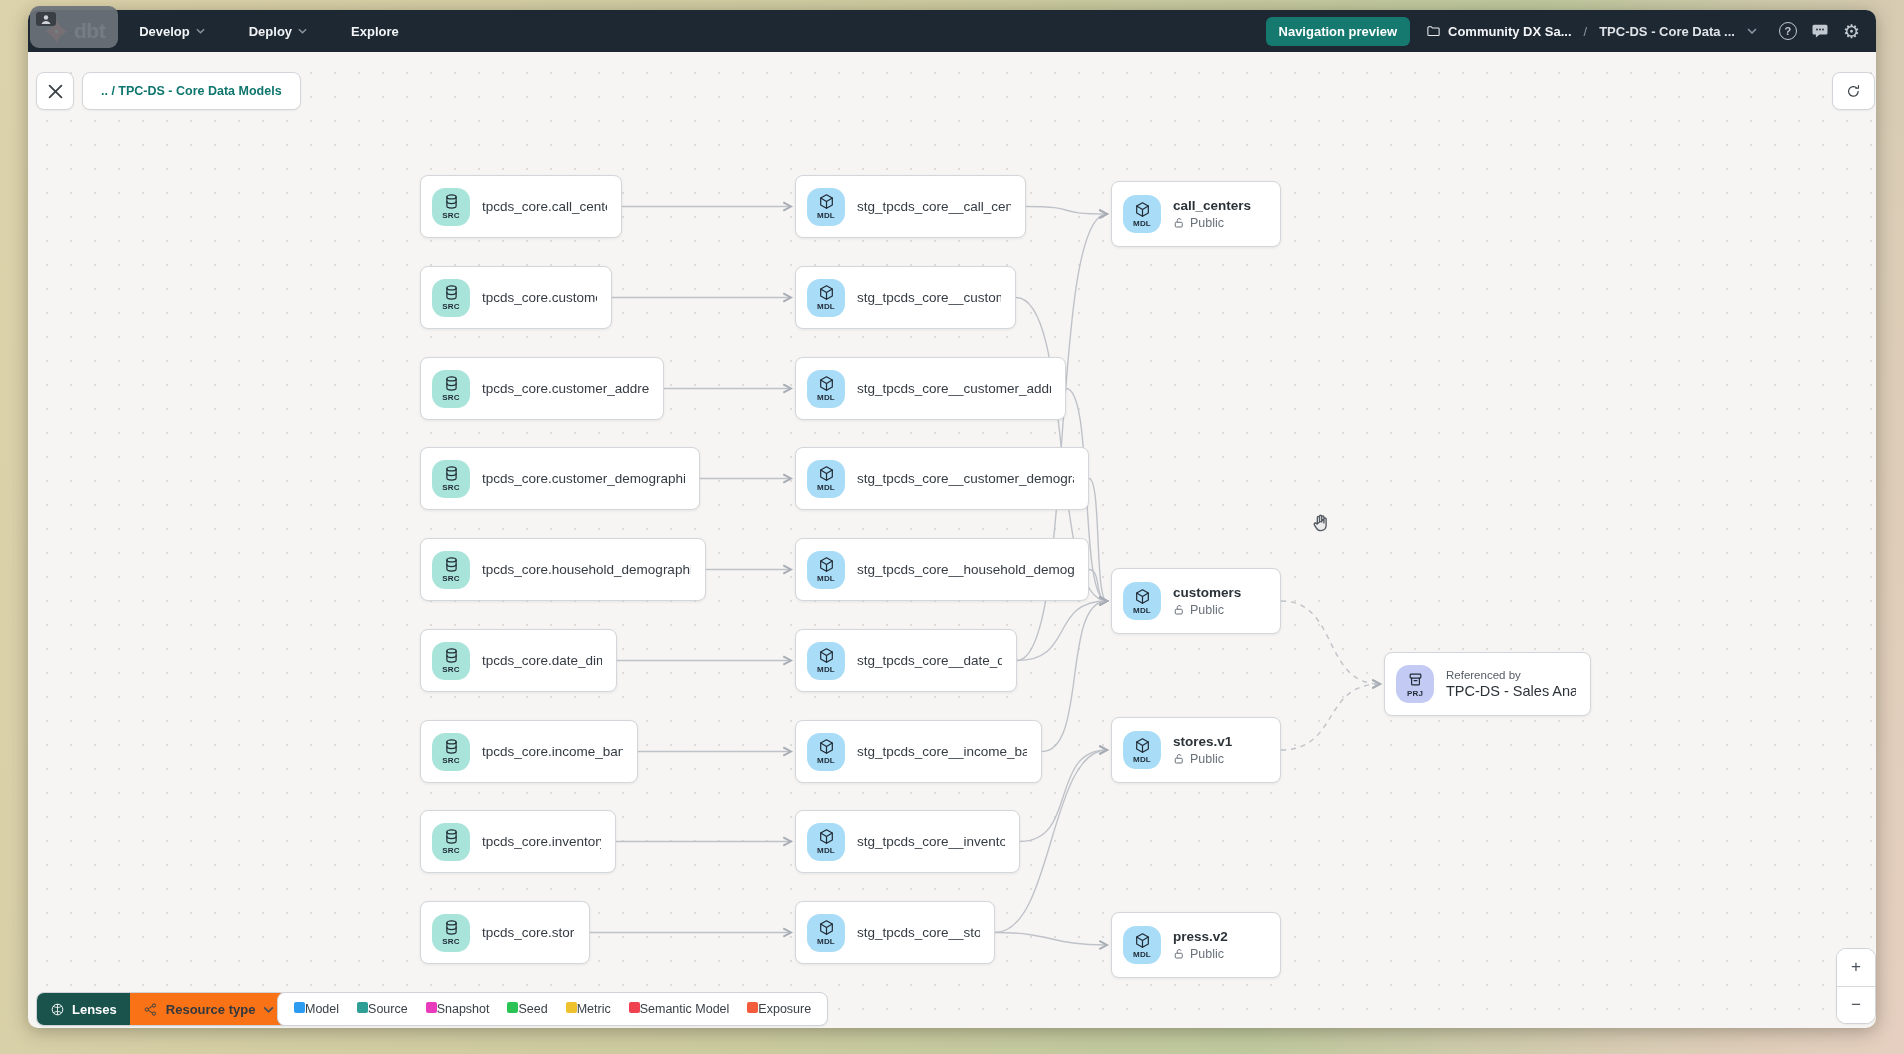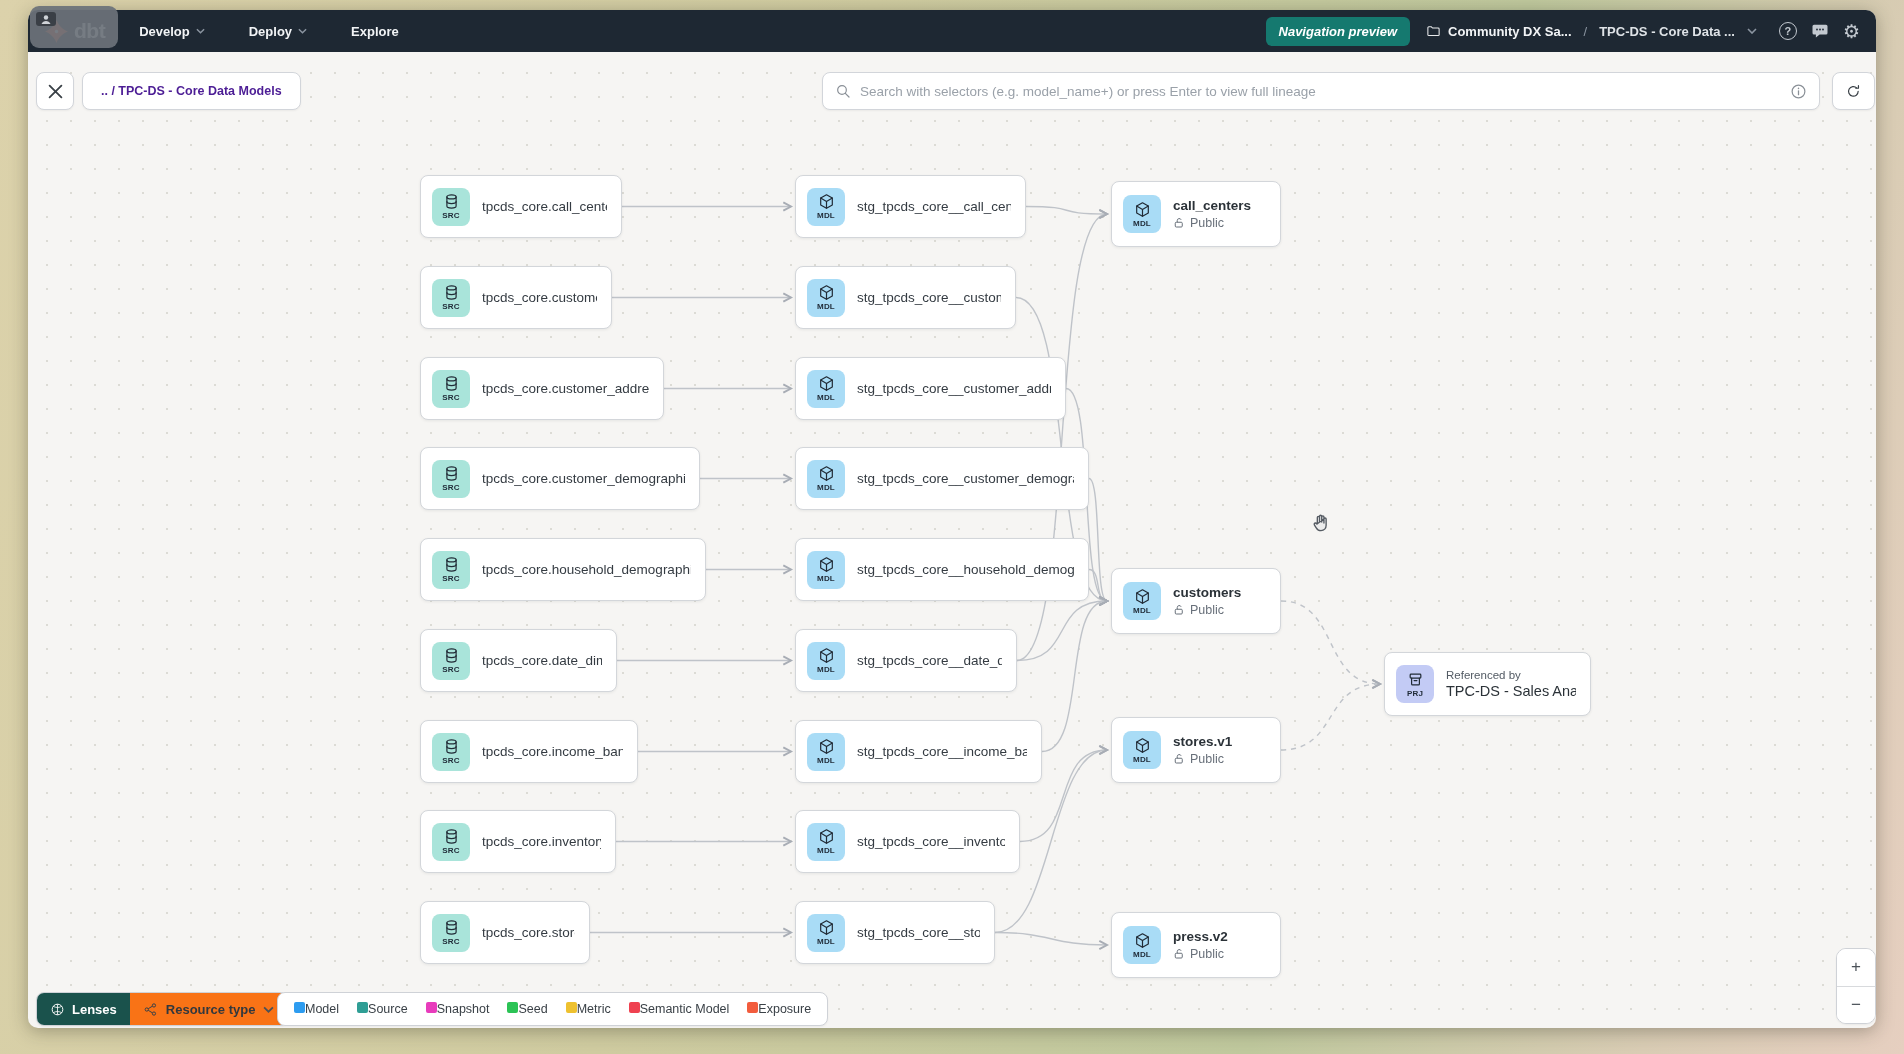--- a/index.html
+++ b/index.html
@@ -20,21 +20,21 @@
     display:flex; align-items:center; padding:0 16px; z-index:8; gap:0;
   }
   .logo-wrap { display:flex; align-items:center; gap:5px; margin-right:34px; }
   .logo-text { color:#fff; font-size:21px; font-weight:700; letter-spacing:-.5px; }
   .nav-items { display:flex; align-items:center; gap:44px; }
   .nav-item { display:flex; align-items:center; gap:6px; color:#f2f4f6; font-size:13px; font-weight:700; cursor:pointer; }
   .chev { color:#8b95a1; display:inline-flex; }
   .header-right { margin-left:auto; display:flex; align-items:center; gap:16px; }
   .preview-btn {
     background:#15796f; color:#fff; border:none; font-family:inherit;
-    font-size:13px; font-weight:700; padding:7px 13px; border-radius:6px; cursor:pointer;font-style:italic;
+    font-size:13px; font-weight:700; padding:7px 13px; border-radius:6px; cursor:pointer;
   }
   .hdr-crumbs { display:flex; align-items:center; gap:12px; font-size:13px; }
   .hdr-account { color:#f2f4f6; font-weight:700; display:flex; align-items:center; gap:7px; }
   .hdr-sep { color:#8b95a1; }
   .hdr-project { color:#dfe3e7; font-weight:600; }
   .hdr-icons { display:flex; align-items:center; gap:14px; margin-left:6px; }
   .help-icon {
     width:18px; height:18px; border:1.7px solid #c3c9d0; border-radius:50%;
     color:#c3c9d0; font-size:11px; font-weight:700; display:flex; align-items:center; justify-content:center;
   }
@@ -46,35 +46,35 @@
     background-size:24px 24px; background-position:7px 9px;
   }
   svg.edges { position:absolute; left:0; top:0; z-index:2; pointer-events:none; }
   
   .tool-box {
     position:absolute; background:#fff; border:1px solid #d2d5da; border-radius:8px;
     display:flex; align-items:center; justify-content:center; z-index:6;
     box-shadow:0 1px 2px rgba(20,24,28,.05); cursor:pointer;
   }
   .close-btn { left:8px; top:62px; width:38px; height:38px; }
-  .crumb-box { left:54px; top:62px; height:38px; padding:0 18px; font-size:12.5px; font-weight:700; color:#4c1d95; }
+  .crumb-box { left:54px; top:62px; height:38px; padding:0 18px; font-size:12.5px; font-weight:700; color:#0f766e; }
   .search-box { left:794px; top:62px; width:998px; height:38px; justify-content:flex-start; padding:0 12px; gap:9px; cursor:text; }
   .search-box input {
     flex:1; border:none; outline:none; font-family:inherit; font-size:13.5px; color:#32383e; background:transparent;
   }
   .search-box input::placeholder { color:#9aa1a9; }
   .refresh-btn { left:1804px; top:62px; width:43px; height:38px; }
   
   .node {
     position:absolute; background:#fff; border:1px solid #d3d6da; border-radius:8px;
     display:flex; align-items:center; gap:12px; padding:0 14px 0 11px; z-index:3;
     box-shadow:0 1px 3px rgba(20,24,28,.07); cursor:pointer;
   }
   .badge {
-    flex:0 0 38px; width:38px; height:38px; border-radius:8px;
+    flex:0 0 38px; width:38px; height:38px; border-radius:13px;
     display:flex; flex-direction:column; align-items:center; justify-content:center; gap:1px;
   }
   .badge svg { width:17px; height:17px; }
   .badge .bt { font-size:8px; font-weight:700; color:#1f2a37; letter-spacing:.2px; }
   .badge.source  { background:#a9e4da; }
   .badge.model   { background:#a9dcf6; }
   .badge.project { background:#c3cbf5; }
   .node .label { font-size:13.5px; font-weight:500; color:#343b42; white-space:nowrap; overflow:hidden; }
   .node .title { font-size:13.5px; font-weight:700; color:#2b3238; white-space:nowrap; }
   .node .pubrow { display:flex; align-items:center; gap:5px; margin-top:3px; }
@@ -497,32 +497,20 @@
         </div>
       </div>
     </div>
 
   <div class="tool-box close-btn">
     <svg width="15" height="15" viewBox="0 0 14 14">
         <path d="M1.5 1.5 L12.5 12.5 M12.5 1.5 L1.5 12.5" stroke="#3a4147" stroke-width="1.7" stroke-linecap="round"></path>
       </svg>
   </div>
   <div class="tool-box crumb-box">.. / TPC-DS - Core Data Models</div>
-  <div class="tool-box search-box">
-    <svg width="16" height="16" viewBox="0 0 24 24">
-        <circle cx="10.5" cy="10.5" r="6.5" fill="none" stroke="#8a9097" stroke-width="1.8"></circle>
-        <path d="M15.5 15.5 L21 21" stroke="#8a9097" stroke-width="1.8" stroke-linecap="round"></path>
-      </svg>
-    <input type="text" placeholder="Search with selectors (e.g. model_name+) or press Enter to view full lineage" style="">
-    <svg width="17" height="17" viewBox="0 0 24 24">
-        <circle cx="12" cy="12" r="9" fill="none" stroke="#8a9097" stroke-width="1.7"></circle>
-        <path d="M12 11v5.5" stroke="#8a9097" stroke-width="1.8" stroke-linecap="round"></path>
-        <circle cx="12" cy="7.6" r="1.1" fill="#8a9097"></circle>
-      </svg>
-  </div>
   <div class="tool-box refresh-btn">
     <svg width="17" height="17" viewBox="0 0 24 24">
         <path d="M18.6 11.8a6.8 6.8 0 1 1-2.1-4.9" fill="none" stroke="#3a4147" stroke-width="1.7" stroke-linecap="round"></path>
         <path d="M19 3.6v3.8h-3.8" fill="none" stroke="#3a4147" stroke-width="1.7" stroke-linecap="round" stroke-linejoin="round"></path>
       </svg>
   </div>
 
   <div class="footer-group">
     <div class="lenses-seg">
       <svg width="15" height="15" viewBox="0 0 24 24">

